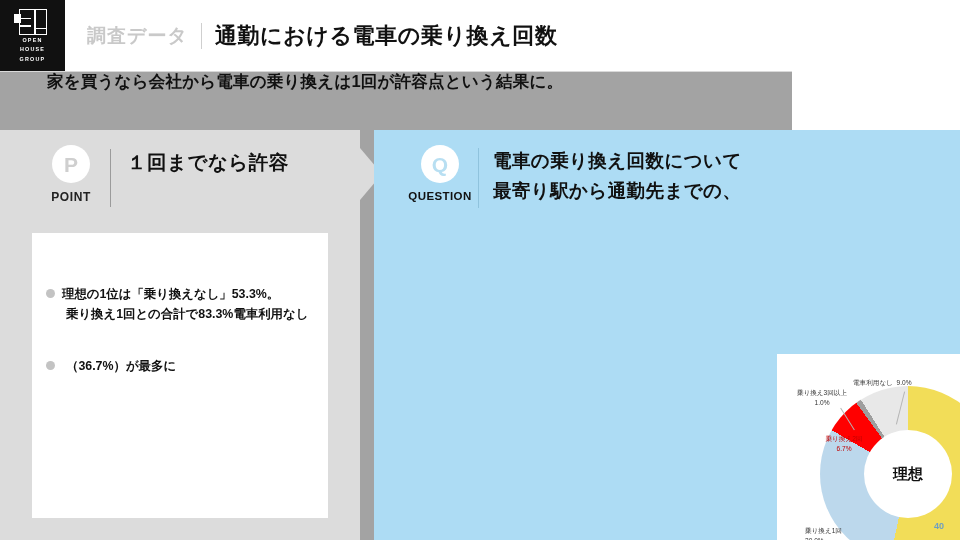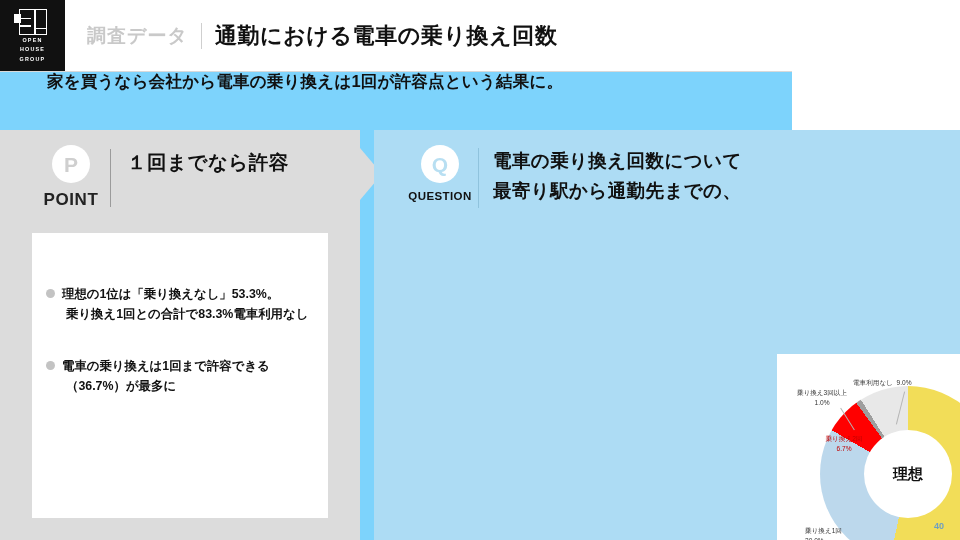--- a/index.html
+++ b/index.html
@@ -1,21 +1,21 @@
 <!DOCTYPE html>
 <html lang="ja"><head>
 <meta charset="utf-8">
 <style>
   * { box-sizing: border-box; margin: 0; padding: 0; }
   html, body {
     width: 960px; height: 540px;
     font-family: "Liberation Sans", "DejaVu Sans", sans-serif;
     background: #ffffff; overflow: hidden;
   }
-  #slide { position: relative; width: 792px; height: 540px; background: #7dd3fc; }
+  #slide { position: relative; width: 792px; height: 540px; background: #a3a3a3; }
 
   
   .logo-block {
     position: absolute; left: 0; top: 0; width: 65px; height: 72px;
     background: #111111; display: flex; flex-direction: column;
     align-items: center; justify-content: center; gap: 2px;
   }
   .logo-mark { width: 28px; height: 26px; position: relative; }
   .logo-mark .outer { position:absolute; inset:0; border:1.6px solid #fff; }
   .logo-mark .vline { position:absolute; top:0; bottom:0; left:56%; width:1.4px; background:#fff; }
@@ -46,21 +46,21 @@
     border-top:26px solid transparent; border-bottom:26px solid transparent;
     border-left:22px solid #dcdcdc;
   }
   .point-head { position:absolute; left:36px; top:15px; display:flex; align-items:flex-start; gap:0; }
   .point-badge-col { width:70px; display:flex; flex-direction:column; align-items:center; }
   .badge-circle {
     width:38px; height:38px; border-radius:50%; background:#fff;
     display:flex; align-items:center; justify-content:center;
     color:#cfcfcf; font-size:21px; font-weight:700; line-height:1;
   }
-  .badge-label { margin-top:7px; font-size:17px; font-weight:700; color:#222; letter-spacing:0.6px; }
+  .badge-label { margin-top:7px; font-size:12px; font-weight:700; color:#222; letter-spacing:0.6px; }
   .point-vrule { width:1px; height:58px; background:#9b9b9b; margin:4px 16px 0 4px; }
   .point-lines { padding-top:2px; }
   .point-line { font-size:19.5px; font-weight:700; color:#111; line-height:31px; letter-spacing:0.5px; }
 
   .point-card {
     position:absolute; left:32px; top:103px; width:296px; height:285px;
     background:#ffffff;
   }
   .bullets { padding:19px 16px 0 14px; }
   .bullet { display:flex; gap:7px; margin-bottom:24px;margin-top:32px; }
@@ -158,21 +158,20 @@
         <div class="bullet">
           <div class="bullet-dot"></div>
           <div class="bullet-text">
             <span>理想の1位は「乗り換えなし」53.3%。</span>
             <span class="ind">乗り換え1回との合計で83.3%電車利用なし</span>
           </div>
         </div>
         <div class="bullet">
           <div class="bullet-dot"></div>
           <div class="bullet-text">
-            <span>電車の乗り換えは1回まで許容できる</span>
             <span class="ind">（36.7%）が最多に</span>
           </div>
         </div>
       </div>
     </div>
   </div>
   <div class="point-arrow"></div>
 
   <div class="q-panel">
     <div class="q-head">

